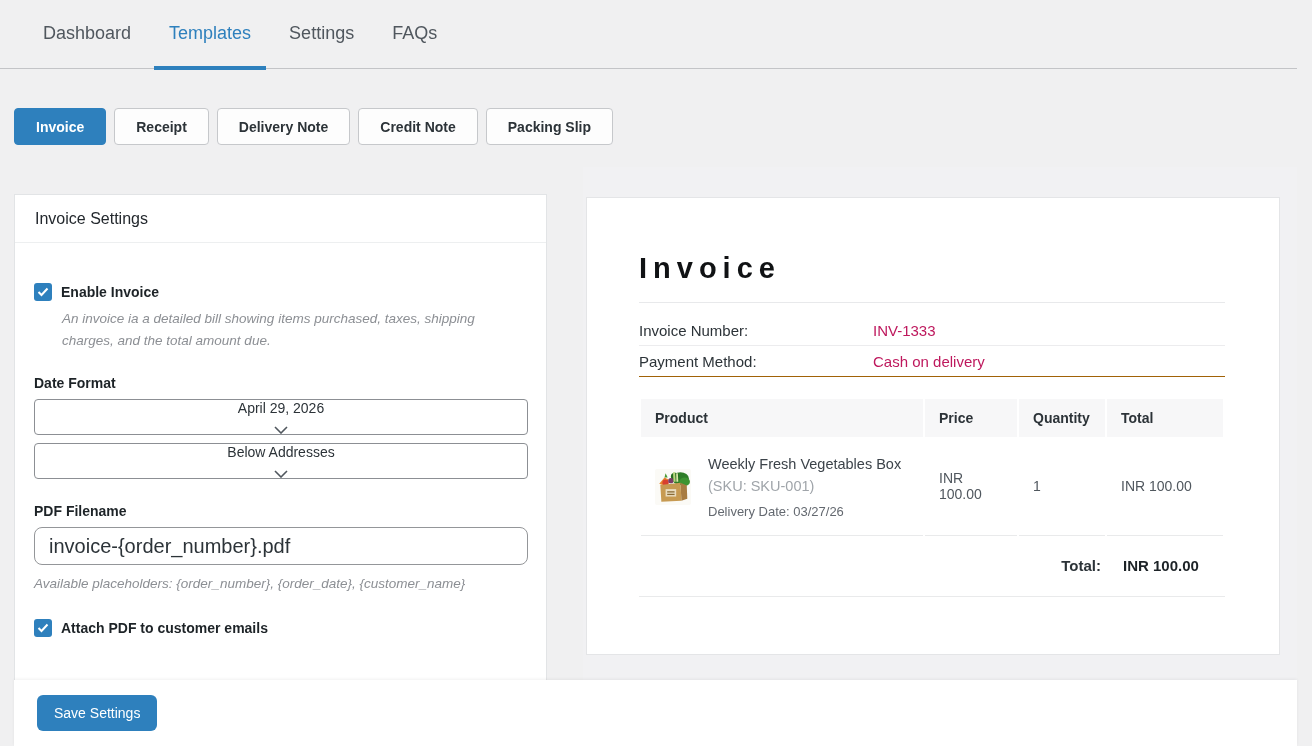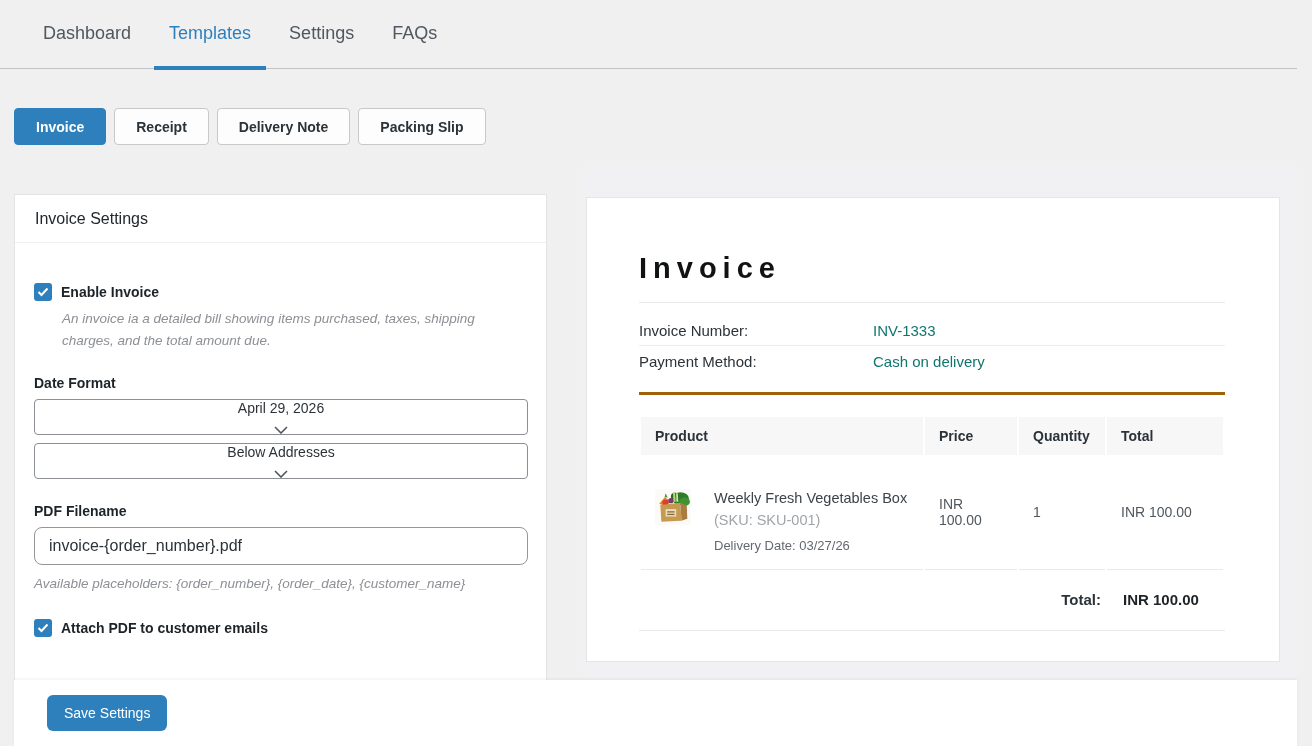--- a/index.html
+++ b/index.html
@@ -106,21 +106,21 @@
     cursor:pointer;
     flex-direction:column;
   }
   .text-input {
     margin-top:8px;
     height:38px; width:100%;
     background:#fff;
     border:1px solid #949699;
     border-radius:8px;
     padding:0 14px;
-    font-size:16px; color:#2c3338;
+    font-size:20px; color:#2c3338;
     font-family:"Liberation Sans", sans-serif;
   }
   .help-text {
     margin-top:11px;
     font-style:italic;
     font-size:13.5px;
     color:#8c8f94;
   }
 
   
@@ -136,43 +136,43 @@
     background:#fff;
     border:1px solid #e4e5e7;
     padding:54px 54px 30px 52px;
   }
   .preview-title {
     font-size:29px; font-weight:700;
     letter-spacing:6px;
     color:#101214;
   }
   .preview-hr { border:none; border-top:1px solid #e8e9eb; margin:17px 0 12px; }
-  .info-section { border-bottom:3px solid #a16207; padding-bottom:16px; }
+  .info-section { border-bottom:1px solid #a16207; }
   .info-row { display:flex; padding:7px 0 6px; font-size:15px; }
   .info-row.bordered { border-bottom:1px solid #ececee; }
   .info-label { width:234px; color:#2c3338; flex:0 0 auto; }
-  .info-value { color:#0f766e; }
+  .info-value { color:#be185d; }
 
   table.items { width:100%; margin-top:22px; border-collapse:separate; border-spacing:2px 0; }
   table.items th {
     background:#f7f7f8;
     text-align:left;
     font-size:14px; font-weight:700; color:#2c3338;
     padding:11px 14px;
   }
   table.items col.c-price { width:92px; }
   table.items col.c-qty   { width:86px; }
   table.items col.c-total { width:116px; }
   table.items td {
     padding:16px 14px;
     border-bottom:1px solid #e9eaeb;
     font-size:14px; color:#50575e;
     vertical-align:middle;
   }
-  .prod-cell { display:flex; gap:23px; align-items:flex-start;margin-top:16px; }
+  .prod-cell { display:flex; gap:17px; align-items:center; }
   .prod-thumb { width:36px; height:36px; border-radius:2px; flex:0 0 auto; margin-top:2px; }
   .prod-name { font-size:14.5px; color:#3c434a; line-height:1.55; max-width:218px; }
   .prod-sku { color:#a0a5aa; }
   .prod-date { font-size:13px; color:#646970; margin-top:6px; }
 
   .totals {
     display:flex; justify-content:flex-end; align-items:baseline;
     gap:22px;
     padding:21px 2px 22px 0;
     border-bottom:1px solid #e9eaeb;
@@ -194,38 +194,38 @@
   }
   .save-btn {
     background:var(--accent);
     color:#fff;
     border:none;
     border-radius:6px;
     font-size:14px; font-weight:500;
     font-family:"Liberation Sans", sans-serif;
     padding:10px 17px;
     cursor:pointer;
-    margin-left:10px;
   }
   .icon-svg { display:block; }
 </style>
 </head>
 <body>
 
 <nav class="topnav">
   <div class="nav-tab">Dashboard</div>
   <div class="nav-tab active">Templates</div>
   <div class="nav-tab">Settings</div>
   <div class="nav-tab">FAQs</div>
 </nav>
 
 <div class="doc-tabs">
   <div class="doc-tab active">Invoice</div>
   <div class="doc-tab">Receipt</div>
   <div class="doc-tab">Delivery Note</div>
+  <div class="doc-tab">Credit Note</div>
   <div class="doc-tab">Packing Slip</div>
 </div>
 
 <section class="settings-card">
   <div class="settings-card__header">Invoice Settings</div>
   <div class="settings-card__body">
 
     <div class="check-row">
       <span class="checkbox">
         <svg class="icon-svg" width="12" height="10" viewBox="0 0 12 10">

